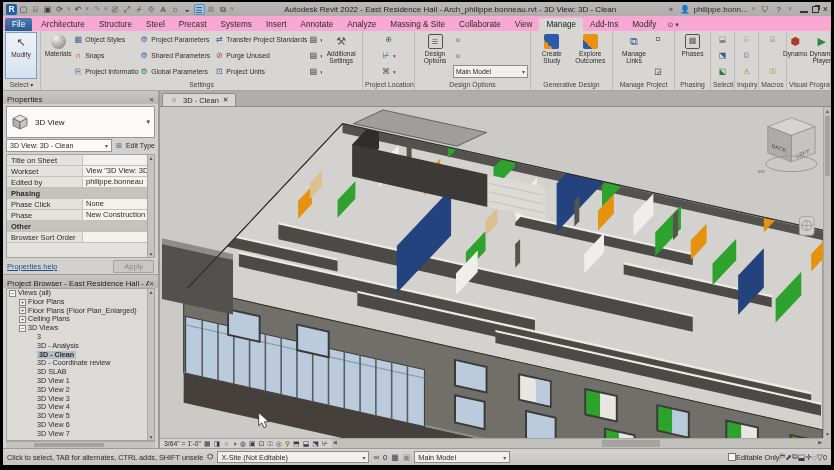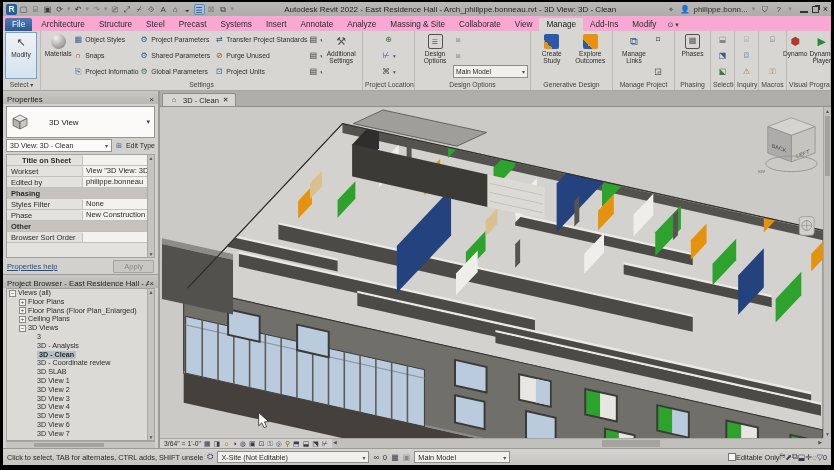--- a/index.html
+++ b/index.html
@@ -55,37 +55,37 @@
   .gray { opacity:.45; }
 
   
   .main { flex:1; display:flex; min-height:0; }
   .left { width:157px; flex:0 0 auto; display:flex; flex-direction:column; background:#d3d1cd;
           border-right:2px solid #9c9a96; font-size:7.5px; color:#2a2a28; }
   .palette-hdr { height:13px; background:linear-gradient(#c9c7c3,#b9b7b3); display:flex; align-items:flex-end;
                  padding:0 4px; font-size:7.8px; color:#222; flex:0 0 auto; }
   .palette-hdr .x { margin-left:auto; font-size:8px; color:#333; }
   .typesel { height:32px; background:#fbfaf8; border:1px solid #97958f; margin:2px 3px 1px; display:flex;
-             align-items:center; gap:20px; padding:0 4px; flex:0 0 auto; }
+             align-items:center; gap:6px; padding:0 4px; flex:0 0 auto; }
   .cubeicon { width:18px; height:16px; position:relative; }
   .typesel .tname { font-size:8px; color:#222; flex:1; }
   .typesel .dda { font-size:7px; color:#444; }
   .selrow { display:flex; align-items:center; gap:2px; margin:0 3px 2px; flex:0 0 auto; }
   .selrow .sel { flex:1; height:13px; background:#fbfaf8; border:1px solid #97958f; font-size:7px;
                  display:flex; align-items:center; padding:0 3px; justify-content:space-between; }
   .selrow .sel::after { content:"▾"; font-size:6px; color:#555; }
   .edittype { display:flex; align-items:center; gap:2px; font-size:7px; white-space:nowrap; }
   .grid { margin:0 3px; border:1px solid #a5a39f; background:#e4e2de; flex:0 0 auto; position:relative; }
   .grow { display:flex; height:11px; border-bottom:1px solid #c2c0bc; align-items:center; }
   .grow .lab { width:76px; padding-left:4px; border-right:1px solid #c2c0bc; white-space:nowrap; overflow:hidden; }
   .grow .val { flex:1; padding:0 3px; background:#f4f2ee; white-space:nowrap; overflow:hidden; height:100%;
                line-height:10px; }
   .grow.sect { background:#c6c3bf; font-weight:bold; }
   .grow.sect .lab { border-right:none; width:auto; }
-  .grow.first .lab { font-weight:bold;text-align:center; }
+  .grow.first .lab { font-weight:normal; }
   .gscroll { position:absolute; right:0; top:0; bottom:0; width:7px; background:#c6c4c0; border-left:1px solid #a9a7a3;
              font-size:5px; color:#555; text-align:center; display:flex; flex-direction:column; justify-content:space-between; }
   .helprow { height:16px; display:flex; align-items:center; padding:0 4px; flex:0 0 auto; }
   .helplink { color:#1f4e8c; text-decoration:underline; font-size:7.5px; }
   .applybtn { margin-left:auto; background:#c9c7c3; border:1px solid #a5a39f; color:#8a8884; font-size:7.5px;
               padding:1px 10px; border-radius:1px; }
   .browser { flex:1; display:flex; flex-direction:column; min-height:0; border-top:1px solid #9c9a96; }
   .tree { flex:1; background:#dcdad6; margin:0 3px 0 3px; border:1px solid #a5a39f; overflow:hidden; position:relative; }
   .trow { height:8.8px; line-height:8.8px; font-size:7.2px; white-space:nowrap; display:flex; align-items:center; }
   .trow .exp { width:7px; height:7px; border:1px solid #8a8886; background:#f4f2ee; font-size:6px; line-height:5px;
@@ -456,21 +456,21 @@
               <span class="val">View "3D View: 3D - Cl...</span>
             </div>
         <div class="grow">
               <span class="lab">Edited by</span>
               <span class="val">philippe.bonneau</span>
             </div>
         <div class="grow sect">
               <span class="lab">Phasing</span>
             </div>
         <div class="grow">
-              <span class="lab">Styles Filter</span>
+              <span class="lab">Phase Click</span>
               <span class="val">None</span>
             </div>
         <div class="grow">
               <span class="lab">Phase</span>
               <span class="val">New Construction</span>
             </div>
         <div class="grow sect">
               <span class="lab">Other</span>
             </div>
         <div class="grow">

